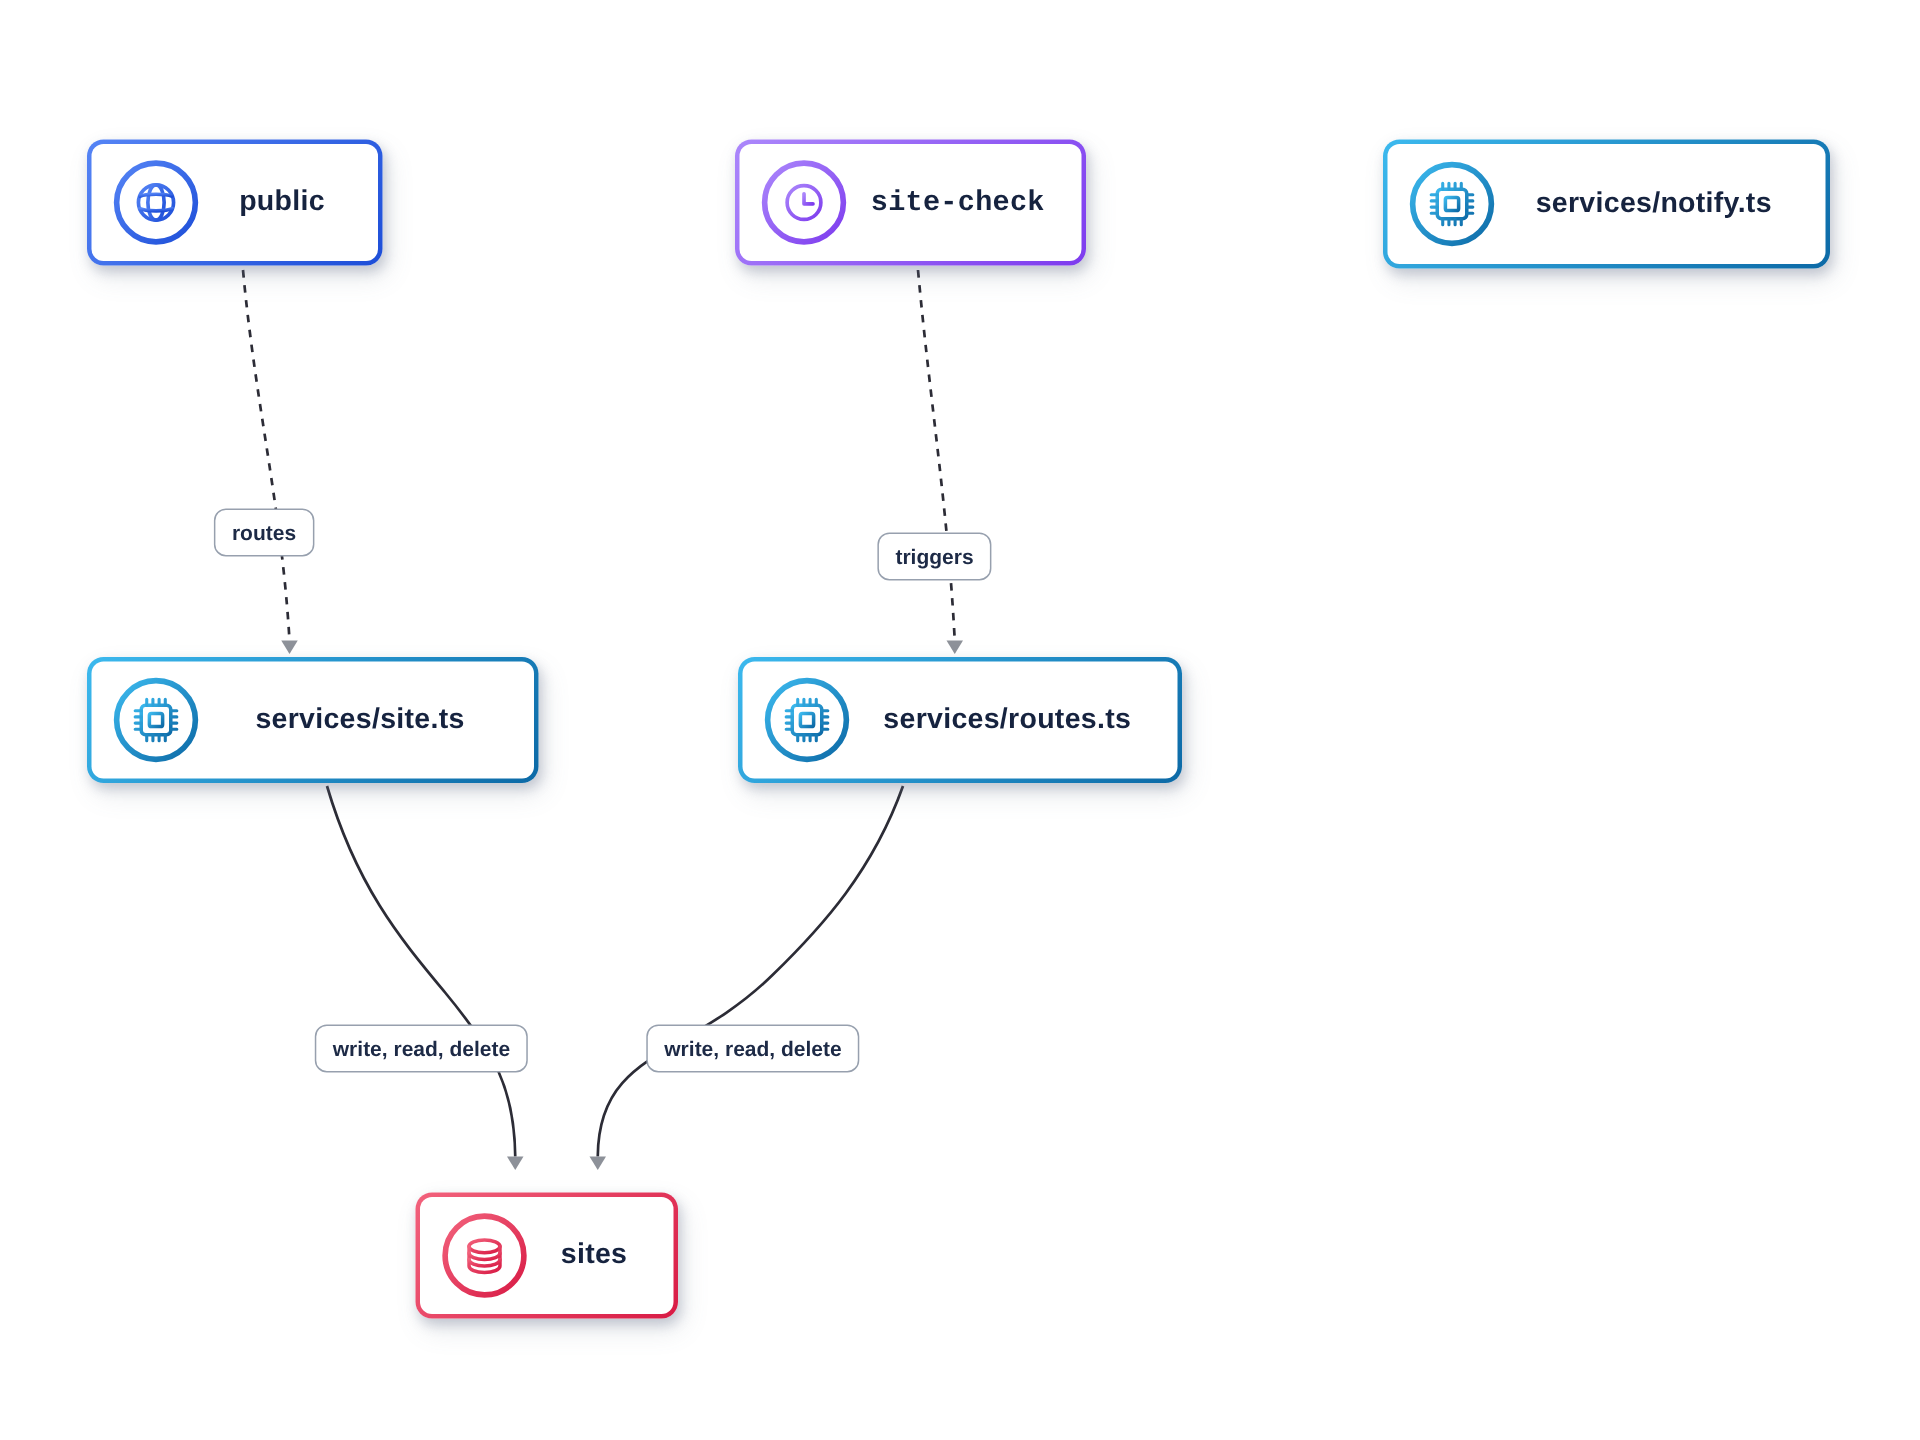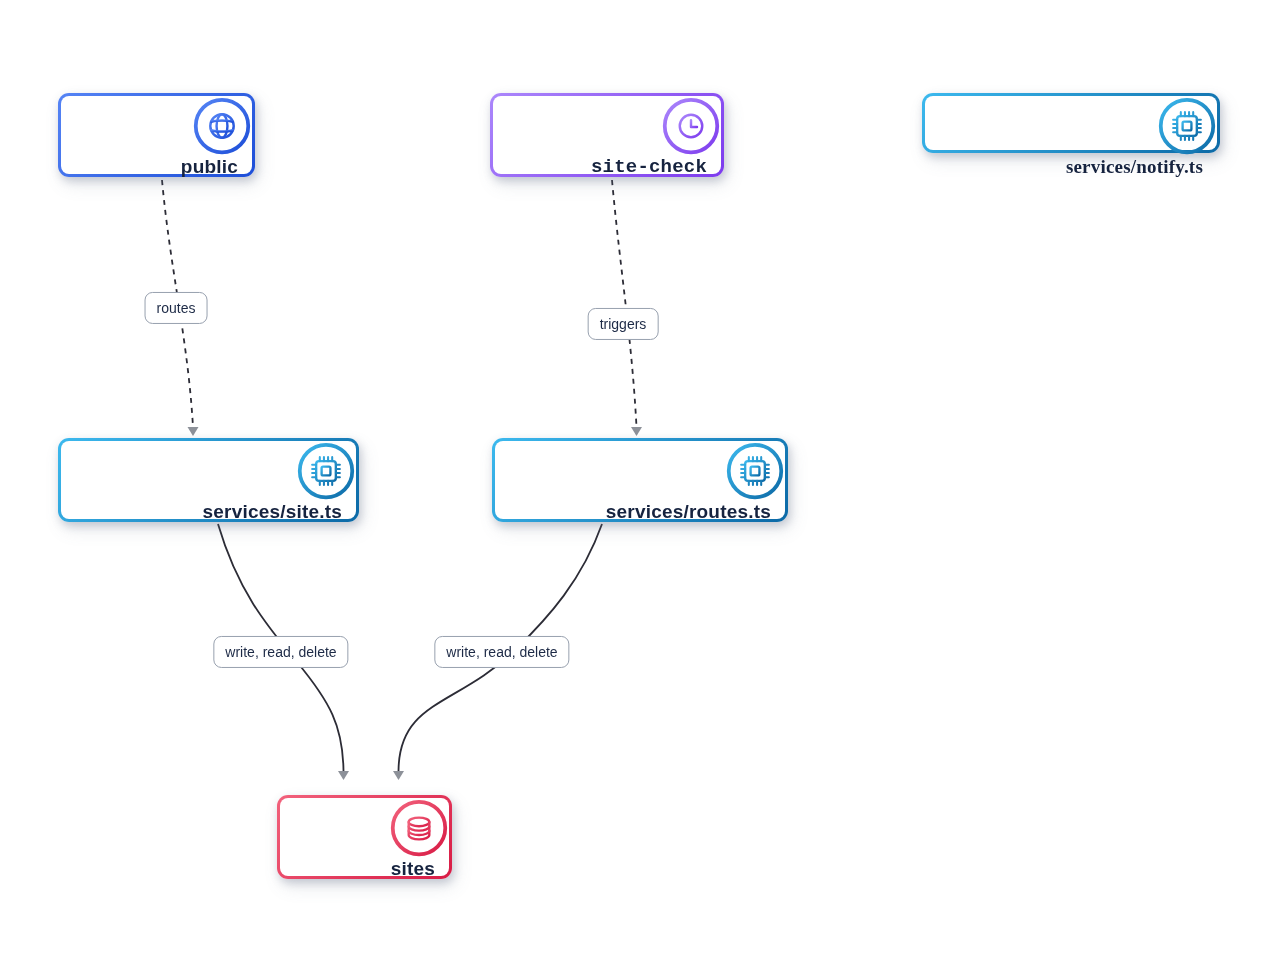--- a/index.html
+++ b/index.html
@@ -27,22 +27,21 @@
     border-radius: 11px;
     box-shadow: 2px 4px 8px rgba(100, 110, 135, 0.30), 4px 8px 18px rgba(100, 110, 135, 0.14);
     box-sizing: border-box;
   }
   .node-inner {
     width: 100%;
     height: 100%;
     background: #ffffff;
     border-radius: 8px;
     display: flex;
-    align-items: flex-end;
-    flex-direction: column;
+    align-items: center;
   }
   .node-icon {
     flex: 0 0 auto;
     width: 60px;
     height: 60px;
     margin-left: 13px;
     display: block;
   }
   .node-label {
     flex: 1;
@@ -55,24 +54,25 @@
     white-space: nowrap;
   }
   .edge-label {
     position: absolute;
     transform: translate(-50%, -50%);
     background: #ffffff;
     border: 1.5px solid #97a0ae;
     border-radius: 8px;
     padding: 7px 11px;
     font-size: 14px;
-    font-weight: 400;
+    font-weight: 700;
     color: #1d2a46;
     white-space: nowrap;
     line-height: 1.15;
+    margin-top: 47px;
   }
 </style>
 </head>
 <body>
 
 <div id="canvas">
   <svg id="edge-layer" viewBox="0 0 1280 960" xmlns="http://www.w3.org/2000/svg">
       <g>
         <path d="M 162 180 C 170 268 188 340 193 427" fill="none" stroke="#2c2c36" stroke-width="1.8" stroke-dasharray="5,5"></path>
         <polygon points="187.5,427 198.5,427 193,436" fill="#8d9199"></polygon>
@@ -118,21 +118,21 @@
                 <stop offset="1" stop-color="#7d3bee"></stop>
               </linearGradient>
             </defs>
             <circle cx="32" cy="32" r="28" fill="none" stroke="url(#grad-1)" stroke-linecap="round" stroke-linejoin="round" stroke-width="4"></circle>
             <circle cx="32" cy="32" r="12" fill="none" stroke="url(#grad-1)" stroke-linecap="round" stroke-linejoin="round" stroke-width="2.6"></circle>
             <path d="M32 25.8 L32 33 L38.4 33" fill="none" stroke="url(#grad-1)" stroke-linecap="round" stroke-linejoin="round" stroke-width="2.6"></path>
           </svg>
           <span class="node-label">site-check</span>
         </div>
       </div>
-      <div class="node" style="left: 922px; top: 93px; width: 298px; height: 60px; background: linear-gradient(135deg, rgb(60, 185, 238), rgb(12, 105, 166)); font-family: Liberation Serif, serif;">
+      <div class="node" style="left: 922px; top: 93px; width: 298px; height: 86px; background: linear-gradient(135deg, rgb(60, 185, 238), rgb(12, 105, 166));">
         <div class="node-inner">
           <svg class="node-icon" viewBox="0 0 64 64" xmlns="http://www.w3.org/2000/svg">
             <defs>
               <linearGradient id="grad-2" x1="0" y1="0" x2="1" y2="1">
                 <stop offset="0" stop-color="#3cb9ee"></stop>
                 <stop offset="1" stop-color="#0c69a6"></stop>
               </linearGradient>
             </defs>
             <circle cx="32" cy="32" r="28" fill="none" stroke="url(#grad-2)" stroke-linecap="round" stroke-linejoin="round" stroke-width="4"></circle>
             <rect x="21.5" y="21.5" width="21" height="21" rx="3" fill="none" stroke="url(#grad-2)" stroke-linecap="round" stroke-linejoin="round" stroke-width="2.5"></rect>

